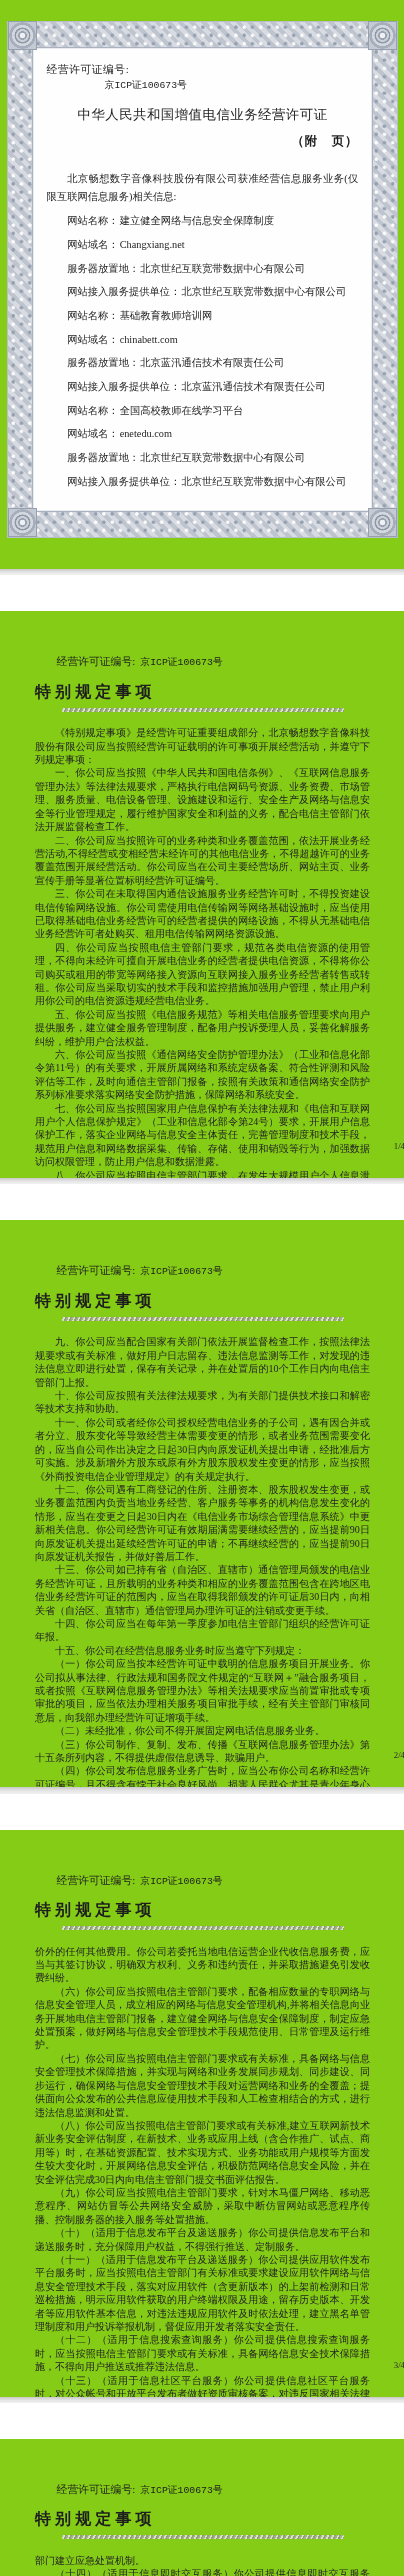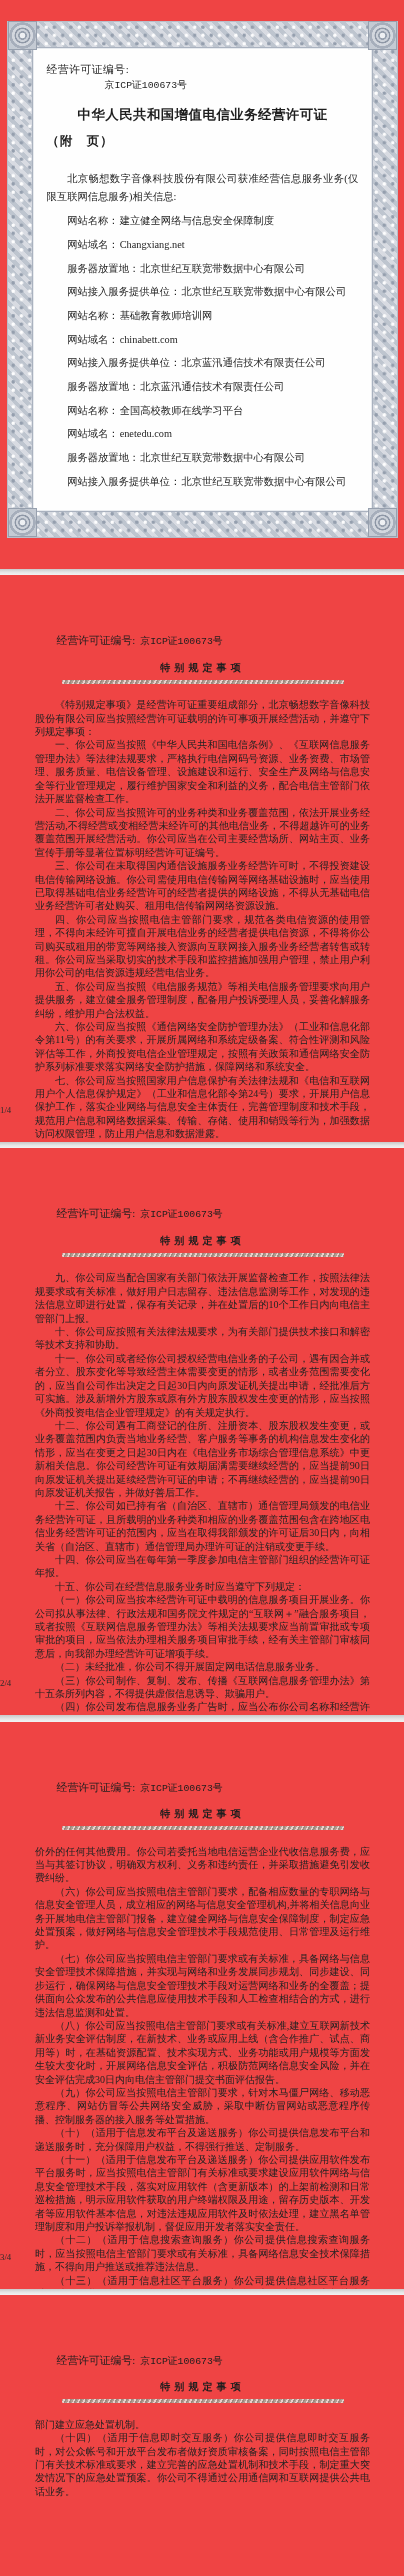--- a/index.html
+++ b/index.html
@@ -1,20 +1,20 @@
 <!DOCTYPE html>
 <html style="font-size:8.2px"><head>
 <meta charset="utf-8">
 <style>
   html,body{margin:0;padding:0;background:#ffffff;}
   body{width:405px;font-family:"Liberation Serif","DejaVu Serif",serif;color:#1e1e1e;}
   .doc{width:405px;}
 
   
-  .page{position:relative;background:#ef4444;box-sizing:border-box;overflow:hidden;}
+  .page{position:relative;background:#84cc16;box-sizing:border-box;overflow:hidden;}
   .page-gap{height:6.2px;background:linear-gradient(#c9c9c9,#e6e6e6 55%,#f2f2f2);}
 
   
   .cert-page{height:569px;}
   .cert-border{
     position:relative;height:517px;margin:20.6px 7.2px 0;box-sizing:border-box;padding:26px 25px;
     background-color:#cdd2db;
     background-image:
       radial-gradient(circle at 5.2px 5.2px, rgba(255,255,255,.95) 1.5px, transparent 2.1px),
       radial-gradient(circle at 13.4px 13.4px, rgba(255,255,255,.95) 1.5px, transparent 2.1px),
@@ -31,41 +31,41 @@
         #8e97a6 6.7px 7.7px, #d3d7de 8.2px 10.3px, #a6aebb 10.8px 13px, #c4cad3 13.4px 20.6px);
   }
   .corner.tl{top:-0.5px;left:-0.5px;} .corner.tr{top:-0.5px;right:-0.5px;}
   .corner.bl{bottom:-0.5px;left:-0.5px;} .corner.br{bottom:-0.5px;right:-0.5px;}
   .cert-inner{
     background:#fefefe;height:100%;box-sizing:border-box;padding:15.5px 13.4px 0;
     outline:1px solid #aab2bf;box-shadow:inset 0 0 0 0.5px #d2d7df;
   }
   .lic-label{font-size:10.8px;letter-spacing:0.5px;}
   .cert-lic-no{font-size:9.8px;margin:2.1px 0 0 58px;font-family:"Liberation Mono","DejaVu Sans Mono",monospace;}
-  .cert-title{font-size:13.4px;font-weight:bold;text-align:center;margin:13.4px 0 0;letter-spacing:0.5px;}
-  .cert-subtitle{font-size:12.4px;font-weight:bold;text-align:left;margin:9.3px 0 0;letter-spacing:1px;}
+  .cert-title{font-size:13.4px;font-weight:normal;text-align:center;margin:13.4px 0 0;letter-spacing:0.5px;}
+  .cert-subtitle{font-size:12.4px;font-weight:bold;text-align:right;margin:9.3px 0 0;letter-spacing:1px;}
   .cert-intro{font-size:10.3px;line-height:17.5px;text-indent:2em;margin:20.6px 0 0;text-align:justify;}
   .entries{margin-top:6.2px;}
   .entry{font-size:10.3px;line-height:17px;text-indent:2em;margin:6.7px 0;text-align:justify;}
   .entry .e-value{padding-left:1px;}
 
   
-  .text-page{height:567px;padding:59px 35px 0;}
+  .text-page{height:567px;padding:44px 35px 0;margin-top:36px;}
   .text-page.last{height:579px;}
   .hdr{margin-left:21.6px;font-size:10.8px;}
   .hdr .lic-no{font-size:9.8px;margin-left:5.2px;font-family:"Liberation Mono","DejaVu Sans Mono",monospace;}
-  .sp-title{font-size:10px;font-weight:bold;text-align:center;letter-spacing:4.1px;margin:12.4px 0 0;}
+  .sp-title{font-size:16px;font-weight:bold;letter-spacing:4.1px;margin:12.4px 0 0;}
   .rule{
     height:4.1px;width:282px;margin:5.2px auto 0;border-radius:1px;opacity:.85;
     background:repeating-linear-gradient(115deg,#a8ac9f 0 1.5px,#e8e9e4 1.5px 3.1px,#8f9588 3.1px 4.6px);
   }
   .body{margin-top:14.4px;}
   .para{font-size:10px;line-height:13.4px;text-indent:2em;margin:0;text-align:justify;color:#222;}
   .para.cont{text-indent:0;}
-  .pageno{position:absolute;bottom:27px;left:0;right:0;text-align:left;font-size:8.8px;color:#2c2c2c;}
+  .pageno{position:absolute;bottom:27px;left:0;right:0;text-align:right;font-size:8.8px;color:#2c2c2c;}
 </style>
 </head>
 <body>
 
 <div class="doc">
 
   <section class="page cert-page">
     <div class="cert-border">
       <div class="corner tl"></div>
       <div class="corner tr"></div>
@@ -84,23 +84,23 @@
             <p class="entry"><span class="e-label">网站域名：</span><span class="e-value">Changxiang.net</span></p>
 
             <p class="entry"><span class="e-label">服务器放置地：</span><span class="e-value">北京世纪互联宽带数据中心有限公司</span></p>
 
             <p class="entry"><span class="e-label">网站接入服务提供单位：</span><span class="e-value">北京世纪互联宽带数据中心有限公司</span></p>
 
             <p class="entry"><span class="e-label">网站名称：</span><span class="e-value">基础教育教师培训网</span></p>
 
             <p class="entry"><span class="e-label">网站域名：</span><span class="e-value">chinabett.com</span></p>
 
+            <p class="entry"><span class="e-label">服务器放置地：</span><span class="e-value">北京蓝汛通信技术有限责任公司</span></p>
+
             <p class="entry"><span class="e-label">网站接入服务提供单位：</span><span class="e-value">北京蓝汛通信技术有限责任公司</span></p>
-
-            <p class="entry"><span class="e-label">服务器放置地：</span><span class="e-value">北京蓝汛通信技术有限责任公司</span></p>
 
             <p class="entry"><span class="e-label">网站名称：</span><span class="e-value">全国高校教师在线学习平台</span></p>
 
             <p class="entry"><span class="e-label">网站域名：</span><span class="e-value">enetedu.com</span></p>
 
             <p class="entry"><span class="e-label">服务器放置地：</span><span class="e-value">北京世纪互联宽带数据中心有限公司</span></p>
 
             <p class="entry"><span class="e-label">网站接入服务提供单位：</span><span class="e-value">北京世纪互联宽带数据中心有限公司</span></p>
           </div>
       </div>
@@ -122,21 +122,21 @@
         <p class="para">一、你公司应当按照《中华人民共和国电信条例》、《互联网信息服务管理办法》等法律法规要求，严格执行电信网码号资源、业务资费、市场管理、服务质量、电信设备管理、设施建设和运行、安全生产及网络与信息安全等行业管理规定，履行维护国家安全和利益的义务，配合电信主管部门依法开展监督检查工作。</p>
 
         <p class="para">二、你公司应当按照许可的业务种类和业务覆盖范围，依法开展业务经营活动,不得经营或变相经营未经许可的其他电信业务，不得超越许可的业务覆盖范围开展经营活动。你公司应当在公司主要经营场所、网站主页、业务宣传手册等显著位置标明经营许可证编号。</p>
 
         <p class="para">三、你公司在未取得国内通信设施服务业务经营许可时，不得投资建设电信传输网络设施。你公司需使用电信传输网等网络基础设施时，应当使用已取得基础电信业务经营许可的经营者提供的网络设施，不得从无基础电信业务经营许可者处购买、租用电信传输网网络资源设施。</p>
 
         <p class="para">四、你公司应当按照电信主管部门要求，规范各类电信资源的使用管理，不得向未经许可擅自开展电信业务的经营者提供电信资源，不得将你公司购买或租用的带宽等网络接入资源向互联网接入服务业务经营者转售或转租。你公司应当采取切实的技术手段和监控措施加强用户管理，禁止用户利用你公司的电信资源违规经营电信业务。</p>
 
         <p class="para">五、你公司应当按照《电信服务规范》等相关电信服务管理要求向用户提供服务，建立健全服务管理制度，配备用户投诉受理人员，妥善化解服务纠纷，维护用户合法权益。</p>
 
-        <p class="para">六、你公司应当按照《通信网络安全防护管理办法》（工业和信息化部令第11号）的有关要求，开展所属网络和系统定级备案、符合性评测和风险评估等工作，外商投资电信企业管理规定，按照有关政策和通信网络安全防护系列标准要求落实网络安全防护措施，保障网络和系统安全。</p>
+        <p class="para">六、你公司应当按照《通信网络安全防护管理办法》（工业和信息化部令第11号）的有关要求，开展所属网络和系统定级备案、符合性评测和风险评估等工作，及时向通信主管部门报备，按照有关政策和通信网络安全防护系列标准要求落实网络安全防护措施，保障网络和系统安全。</p>
 
         <p class="para">七、你公司应当按照国家用户信息保护有关法律法规和《电信和互联网用户个人信息保护规定》（工业和信息化部令第24号）要求，开展用户信息保护工作，落实企业网络与信息安全主体责任，完善管理制度和技术手段，规范用户信息和网络数据采集、传输、存储、使用和销毁等行为，加强数据访问权限管理，防止用户信息和数据泄露。</p>
 
         <p class="para">八、你公司应当按照电信主管部门要求，在发生大规模用户个人信息泄露事件、影响众多用户的服务中断事件等重大网络安全事件时，立即采取应急措施，控制影响范围，消除事件危害，并第一时间向电信主管部门报告，根据电信主管部门要求采取应急处置措施。</p>
       </div>
     <div class="pageno">1/4</div>
   </section>
 
   <div class="page-gap"></div>
 

